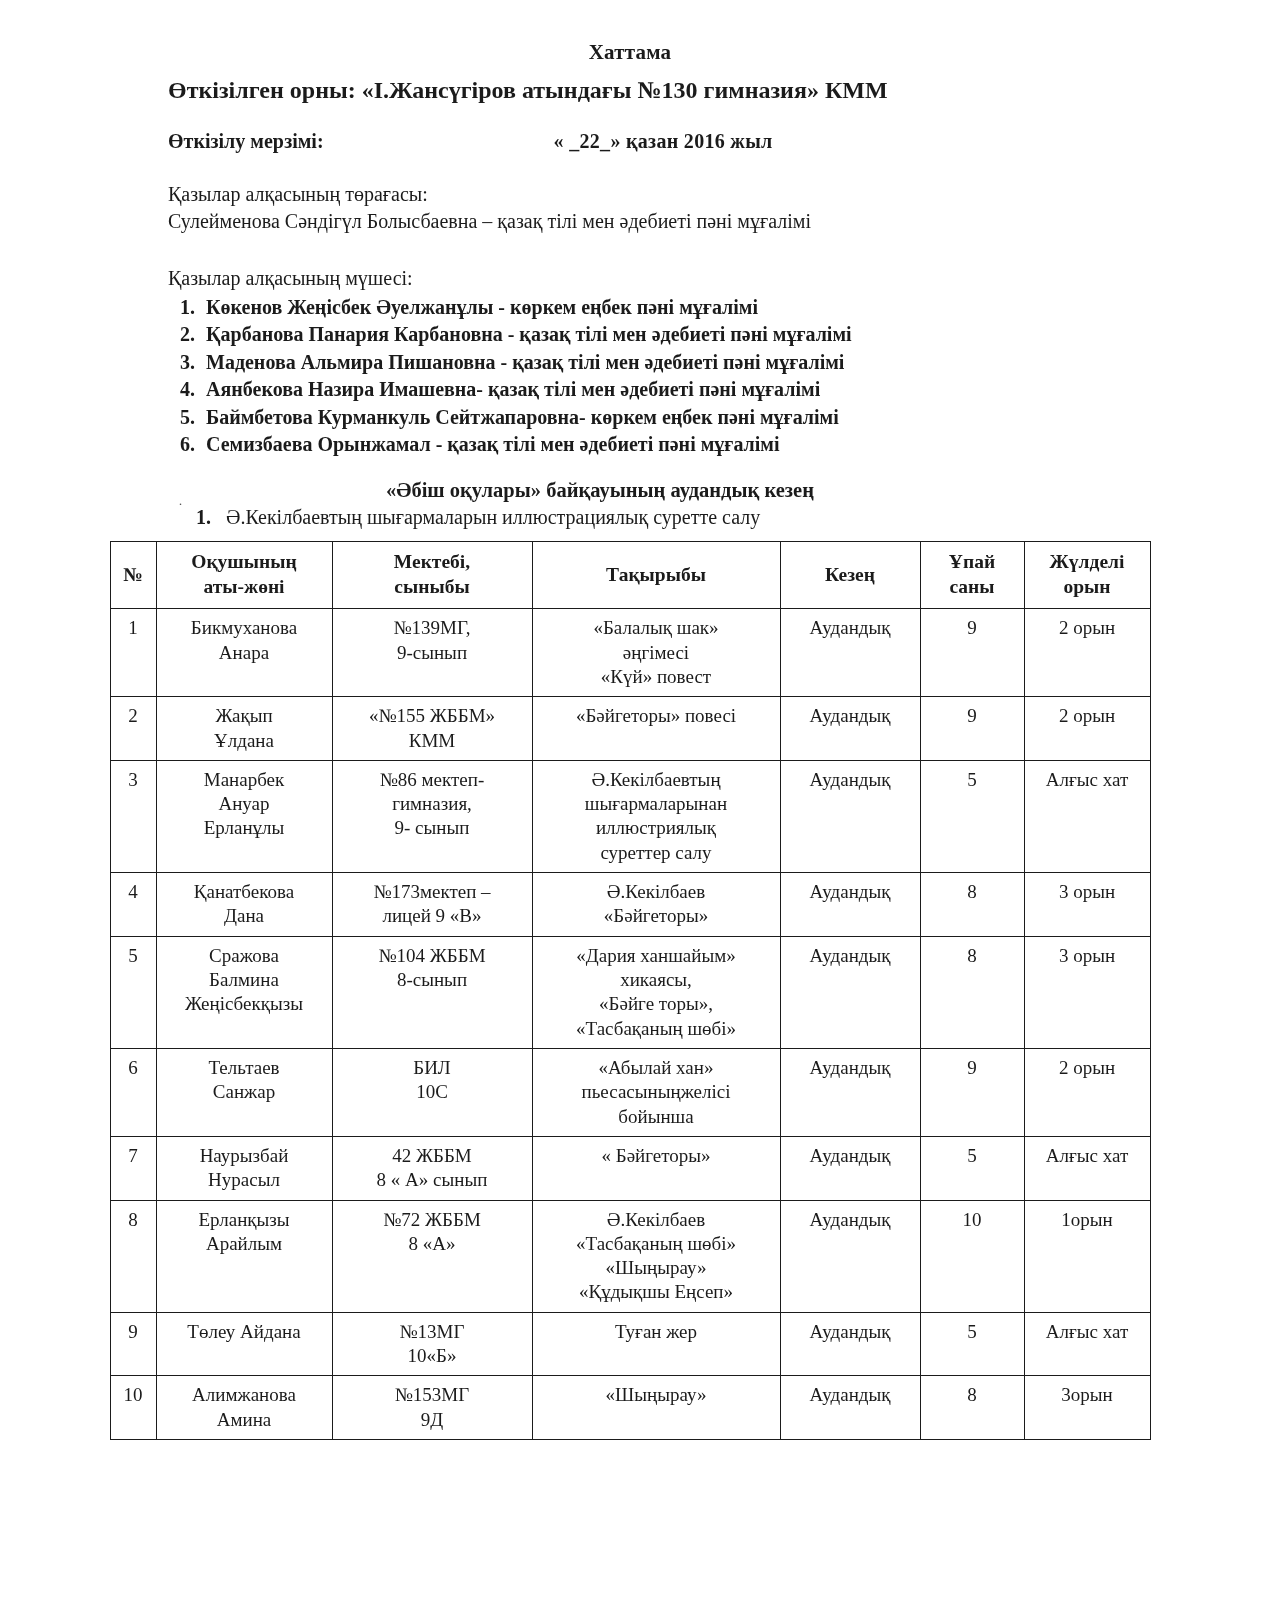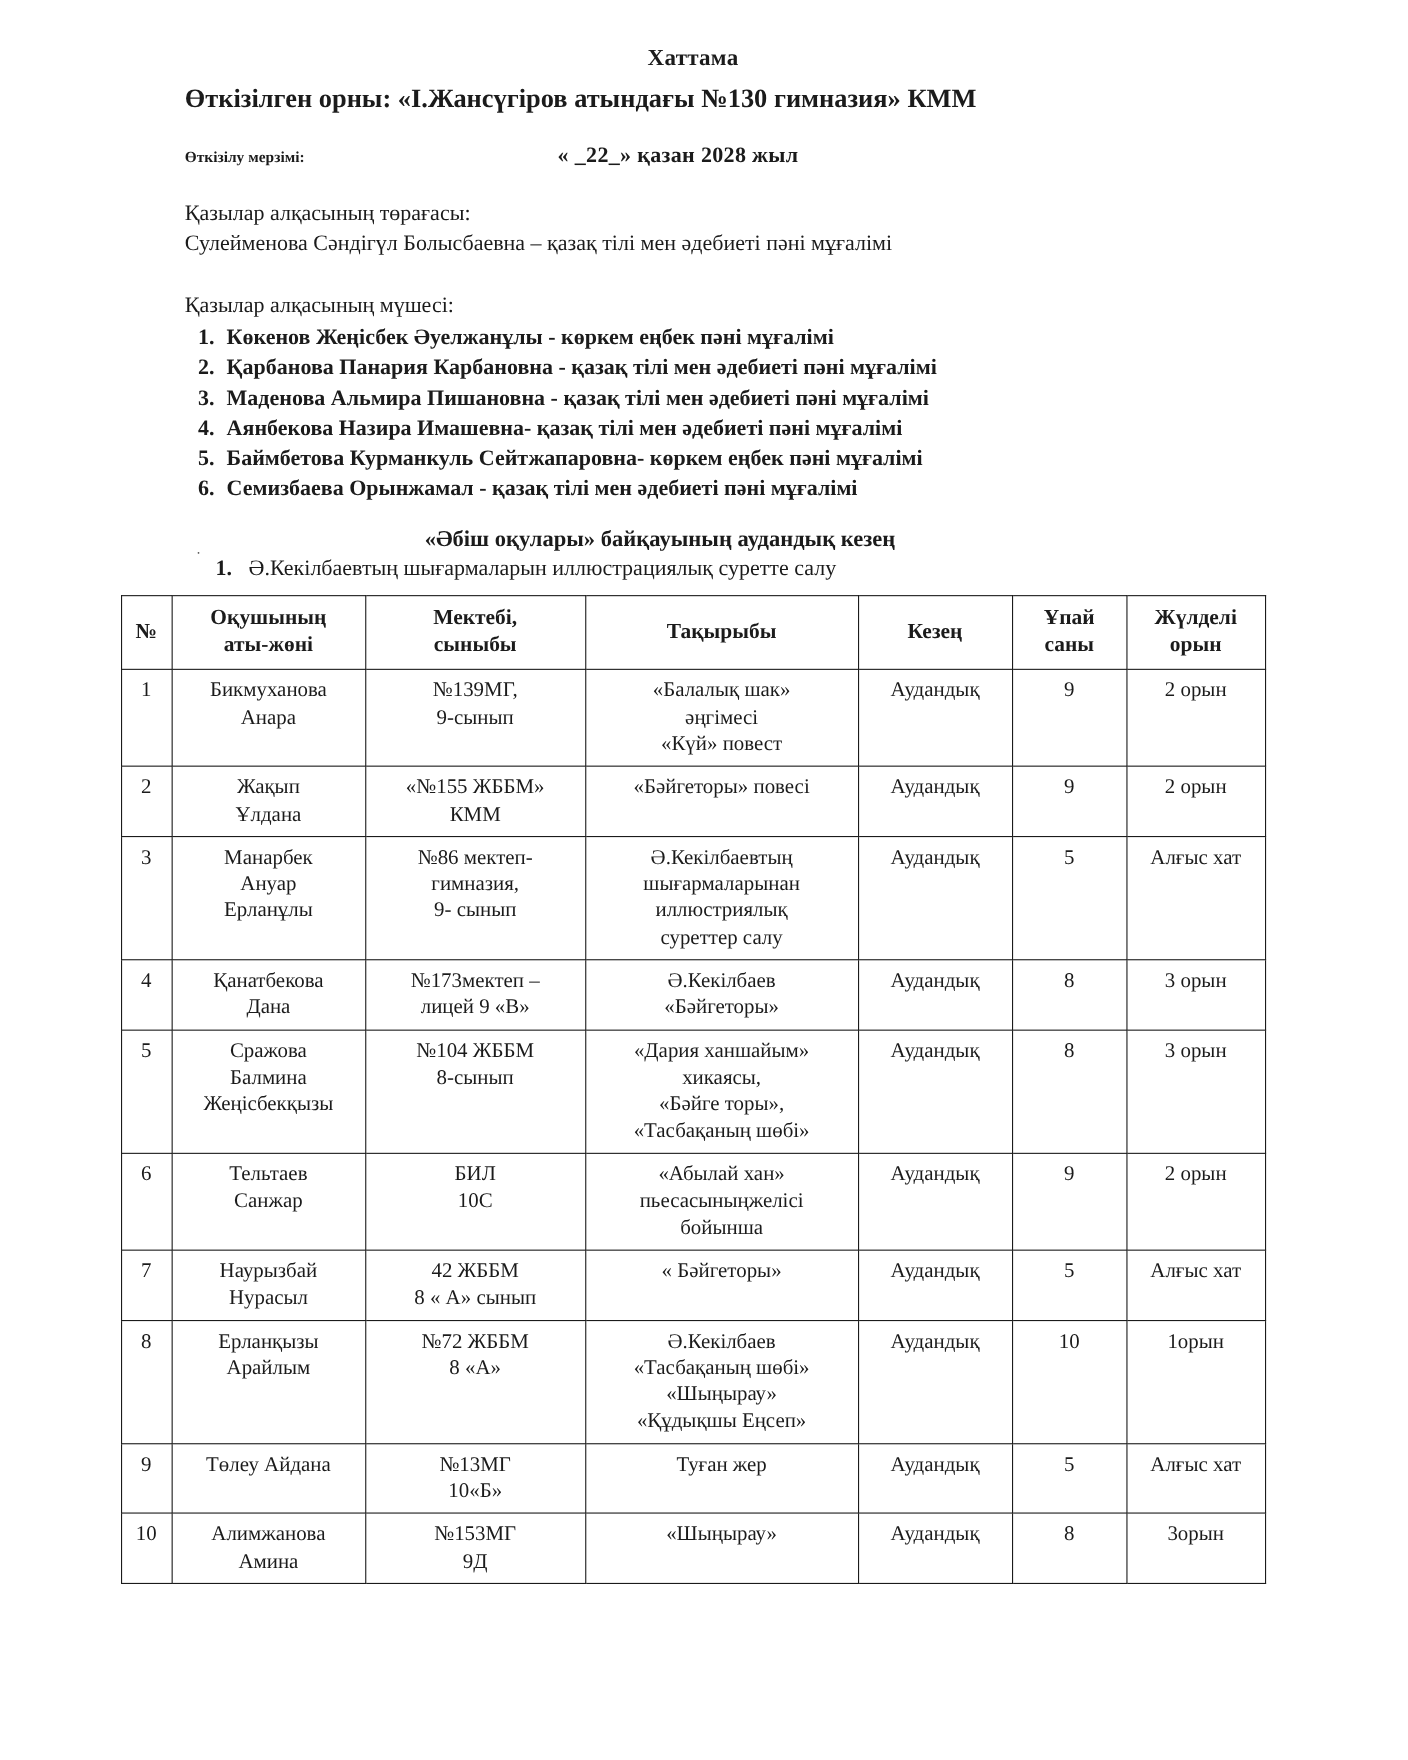--- a/index.html
+++ b/index.html
@@ -37,21 +37,21 @@
     font-weight: bold;
     font-size: 24px;
   }
   .date-row {
     margin-top: 26px;
     display: flex;
     align-items: baseline;
   }
   .date-label {
     font-weight: bold;
-    font-size: 14px;
+    font-size: 20px;
   }
   .date-value {
     margin-left: 230px;
     font-weight: bold;
     font-size: 20px;
     letter-spacing: 0.3px;
   }
   .chair-label {
     margin-top: 30px;
     font-size: 20px;
@@ -145,21 +145,21 @@
 
   <div class="line-block">
 
     <div class="place-line">
       <span>Өткізілген орны:</span>
       <span>«І.Жансүгіров атындағы №130 гимназия» КММ</span>
     </div>
 
     <div class="date-row">
       <span class="date-label">Өткізілу мерзімі:</span>
-      <span class="date-value">« _22_»  қазан  2028 жыл</span>
+      <span class="date-value">« _22_»  қазан  2016 жыл</span>
     </div>
 
     <div class="chair-label">Қазылар алқасының төрағасы:</div>
     <div class="chair-name">Сулейменова Сәндігүл Болысбаевна – қазақ тілі мен әдебиеті пәні мұғалімі</div>
 
     <div class="members-label">Қазылар алқасының мүшесі:</div>
 
     <ol class="members">
       <li>Көкенов Жеңісбек Әуелжанұлы - көркем еңбек пәні мұғалімі</li>
       <li>Қарбанова Панария Карбановна - қазақ тілі мен әдебиеті пәні мұғалімі</li>

